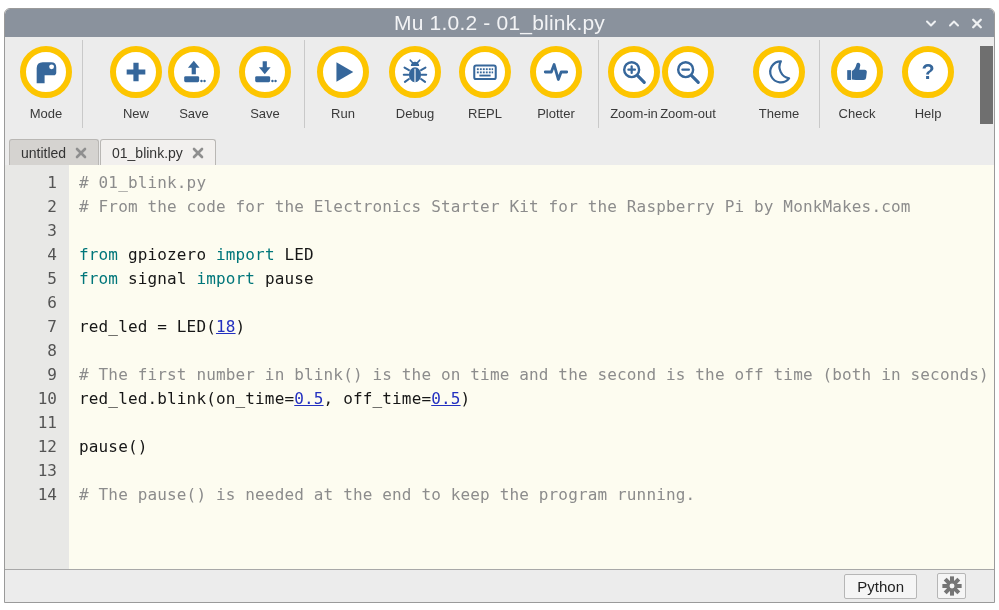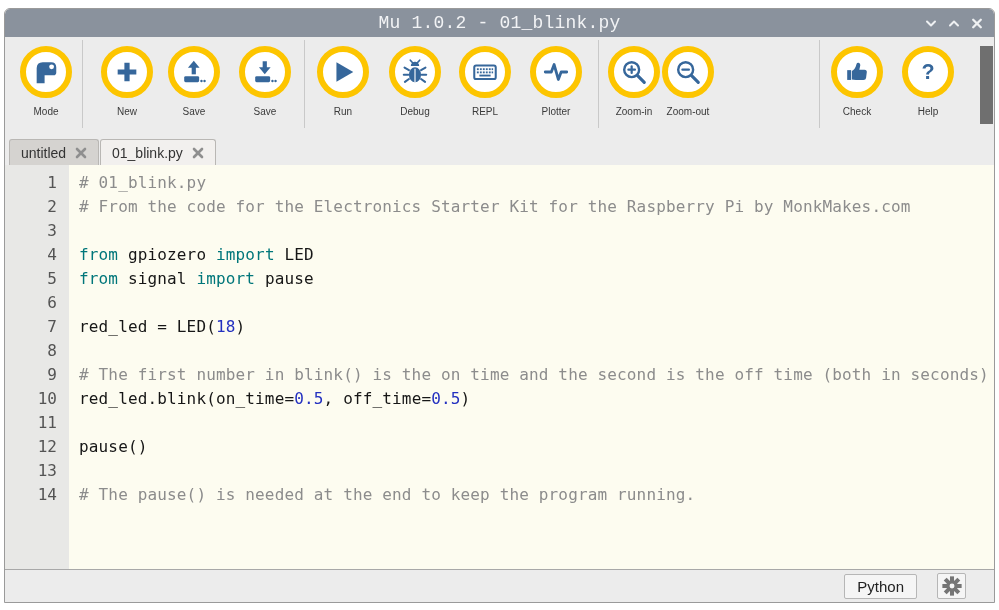--- a/index.html
+++ b/index.html
@@ -10,32 +10,32 @@
   .window{
     position:absolute;left:4px;top:8px;width:991px;height:595px;
     background:#ececec;border:1px solid #9a9a9a;border-radius:6px 6px 0 0;
     box-sizing:border-box;overflow:hidden;
   }
   
   .titlebar{
     height:28px;background:#8a929d;border-radius:5px 5px 0 0;
     display:flex;align-items:center;justify-content:center;position:relative;
   }
-  .title{color:#f2f3f5;font-size:18px;letter-spacing:.2px;font-family:Liberation Mono, monospace;}
+  .title{color:#f2f3f5;font-size:21px;letter-spacing:.2px;}
   .win-controls{position:absolute;right:10px;top:0;height:100%;display:flex;align-items:center;gap:9px;}
   .win-controls svg{display:block;cursor:pointer;}
   
   .toolbar{position:relative;height:94px;background:#ececec;}
   .tbtn{position:absolute;top:9px;width:70px;display:flex;flex-direction:column;align-items:center;cursor:pointer;}
   .circle{
     width:52px;height:52px;border:6px solid #fdc500;border-radius:50%;
     background:#ffffff;box-sizing:border-box;display:flex;align-items:center;justify-content:center;
   }
   .circle svg{display:block;}
-  .tlabel{margin-top:8px;font-size:10px;color:#3a3a3a;white-space:nowrap;}
+  .tlabel{margin-top:8px;font-size:13px;color:#3a3a3a;white-space:nowrap;}
   .tsep{position:absolute;top:3px;height:88px;width:1px;background:#c9c9c9;}
   .tscroll{position:absolute;left:975px;top:9px;width:13px;height:78px;background:#6f6f6f;cursor:pointer;}
   
   .tabbar{position:relative;height:34px;background:#ececec;}
   .tab{
     position:absolute;bottom:0;height:26px;display:flex;align-items:center;gap:9px;
     padding:0 11px;font-size:14px;color:#333;box-sizing:border-box;cursor:pointer;
     border:1px solid #b9b7b4;border-bottom:none;border-radius:3px 3px 0 0;
   }
   .tab.inactive{left:4px;background:#d5d3d0;}
@@ -50,21 +50,21 @@
   }
   .code{
     flex:1;font-family:"DejaVu Sans Mono",monospace;font-size:16px;line-height:24px;
     letter-spacing:.15px;padding:6px 0 0 10px;white-space:pre;overflow:hidden;
     color:#161616;cursor:text;
   }
   .ln{height:24px;}
   .cl{min-height:24px;}
   .tk-comment{color:#8c8c8c;}
   .tk-keyword{color:#00767a;}
-  .tk-number{color:#2330c0;}
+  .tk-number{color:#2330c0;text-decoration:underline;}
   .tk-plain{color:#161616;}
   
   .statusbar{
     height:33px;background:#ececec;border-top:1px solid #a8a8a8;box-sizing:border-box;
     display:flex;align-items:center;justify-content:flex-end;gap:20px;padding-right:28px;
   }
   .mode-btn{
     border:1px solid #b6b6b6;background:#f5f5f5;border-radius:2px;
     font-size:15px;color:#222;padding:3px 12px;cursor:pointer;
   }
@@ -107,21 +107,21 @@
         <svg width="28" height="28" viewBox="0 0 30 30">
           <path d="M5,27 L5,11 Q5,4.5 11.5,4.5 L20.5,4.5 Q26,4.5 26,10 L26,15.5 Q26,18.5 23,18.5 L13.5,18.5 L13.5,27 Z" fill="#36679b"></path>
           <circle cx="21" cy="9.5" r="2.6" fill="#ffffff"></circle>
         </svg>
       </div>
       <span class="tlabel">Mode</span>
     </div>
 
     <div class="tsep" style="left:77px"></div>
 
-    <div class="tbtn" style="left:87px">
+    <div class="tbtn" style="left:96px">
       <div class="circle">
         <svg width="28" height="28" viewBox="0 0 30 30">
           <path d="M12.2,5 h5.6 v7.2 h7.2 v5.6 h-7.2 v7.2 h-5.6 v-7.2 h-7.2 v-5.6 h7.2 Z" fill="#36679b"></path>
         </svg>
       </div>
       <span class="tlabel">New</span>
     </div>
 
     <div class="tbtn" style="left:154px">
       <div class="circle">
@@ -234,20 +234,28 @@
       <div class="circle">
         <svg width="28" height="28" viewBox="0 0 30 30">
           <circle cx="12.5" cy="12.5" r="8" fill="none" stroke="#36679b" stroke-width="2.6"></circle>
           <line x1="18.6" y1="18.6" x2="26" y2="26" stroke="#36679b" stroke-width="3.4" stroke-linecap="round"></line>
           <line x1="9" y1="12.5" x2="16" y2="12.5" stroke="#36679b" stroke-width="2.4" stroke-linecap="round"></line>
         </svg>
       </div>
       <span class="tlabel">Zoom-out</span>
     </div>
 
+    <div class="tbtn" style="left:739px">
+      <div class="circle">
+        <svg width="28" height="28" viewBox="0 0 30 30">
+          <path d="M17,3.5 A11.3,11.3 0 1 0 25.8,21.8 A12.6,12.6 0 0 1 17,3.5 Z" fill="none" stroke="#36679b" stroke-width="2.4" stroke-linejoin="round"></path>
+        </svg>
+      </div>
+      <span class="tlabel">Theme</span>
+    </div>
 
     <div class="tsep" style="left:814px"></div>
 
     <div class="tbtn" style="left:817px">
       <div class="circle">
         <svg width="28" height="28" viewBox="0 0 30 30">
           <rect x="4.5" y="13" width="4.2" height="10.5" fill="#36679b"></rect>
           <path d="M9.5,23.5 L9.5,14 q3.5,-1.5 5,-7.5 q0.4,-1.8 2.2,-1.5 q2.3,0.5 1.8,3 l-1,4.5 l5.5,0 q2.8,0 2.5,2.8 l-0.8,6 q-0.3,2.2 -2.8,2.2 l-8,0 q-2.5,0 -4.4,-0.5 Z" fill="#36679b"></path>
         </svg>
       </div>

